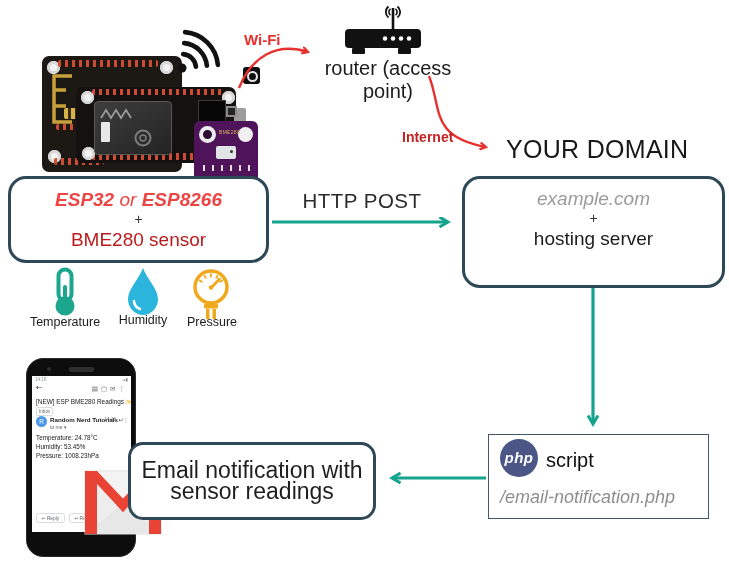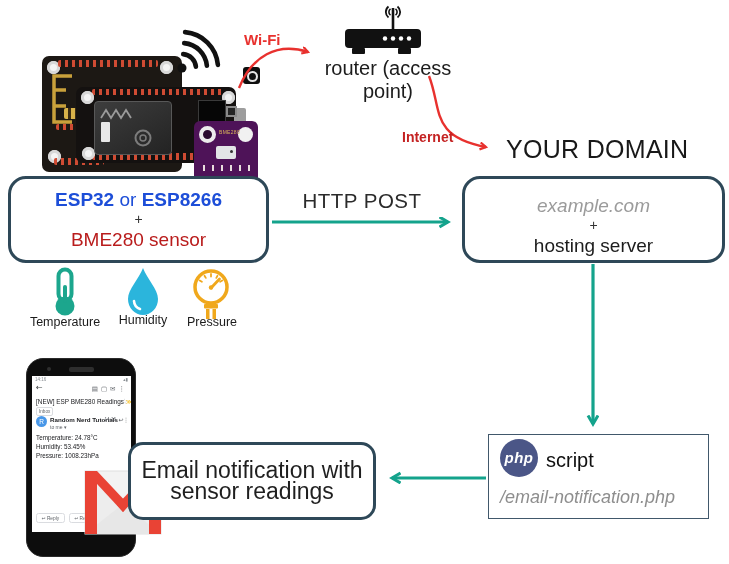--- a/index.html
+++ b/index.html
@@ -42,25 +42,25 @@
   .bme-label{position:absolute;left:25px;top:8px;font-size:5px;color:#d9b659;letter-spacing:.3px;}
   .bme-sensor{position:absolute;left:22px;top:25px;width:20px;height:13px;background:#e2e5e6;border-radius:2px;}
   .bme-sensor::after{content:"";position:absolute;right:3px;top:4px;width:3px;height:3px;border-radius:50%;background:#333;}
   .bme-dash{position:absolute;top:44px;width:2px;height:6px;background:#e9dede;}
   .bme-pin{position:absolute;top:58px;width:7px;height:7px;border-radius:50%;background:#f1c9c3;}
 
   
   .box{position:absolute;box-sizing:border-box;border:3.5px solid var(--box-border);
        border-radius:18px;background:#fff;text-align:center;}
   .device-box{left:8px;top:176px;width:261px;height:87px;padding-top:10px;}
-  .device-line1{font-size:19px;color:#1d4ed8;}
+  .device-line1{font-size:19px;color:#ef4444;font-style:italic;}
   .device-line1 b{font-weight:bold;}
   .plus{font-size:14px;color:#333;line-height:17px;}
   .device-line2{font-size:19px;color:#b91c1c;line-height:23px;}
-  .domain-box{left:462px;top:176px;width:263px;height:87px;padding-top:16px;}
+  .domain-box{left:462px;top:176px;width:263px;height:112px;padding-top:9px;}
   .domain-name{font-style:italic;font-size:19px;color:#9b9b9b;}
   .domain-server{font-size:19px;color:#1c1c1c;line-height:23px;}
   .email-box{left:128px;top:442px;width:248px;height:78px;border-radius:15px;
        display:flex;flex-direction:column;justify-content:center;}
   .email-box div{font-size:23px;line-height:21px;color:#1f1f1f;}
   .php-box{left:488px;top:434px;width:221px;height:85px;box-sizing:border-box;
        border:1.6px solid #41586B;background:#fff;}
   .php-logo{position:absolute;left:11px;top:4px;width:38px;height:38px;border-radius:50%;
        background:var(--php-blue);color:#fff;font-style:italic;font-weight:bold;font-size:15px;
        line-height:38px;text-align:center;letter-spacing:.5px;}

